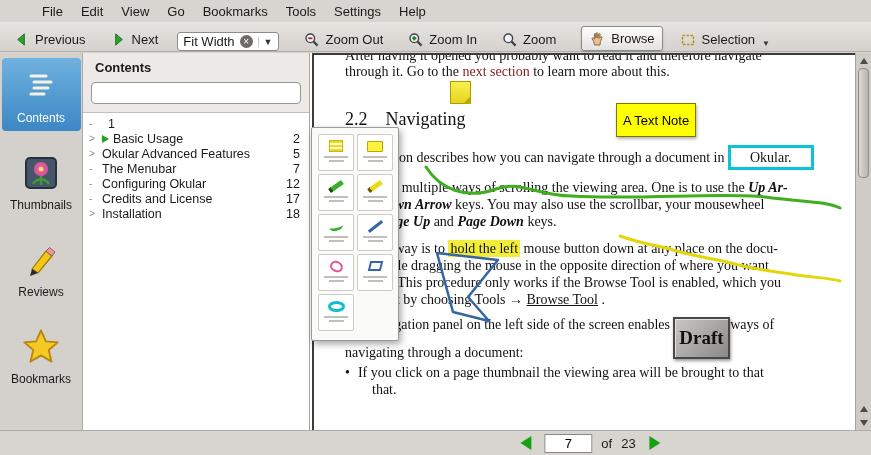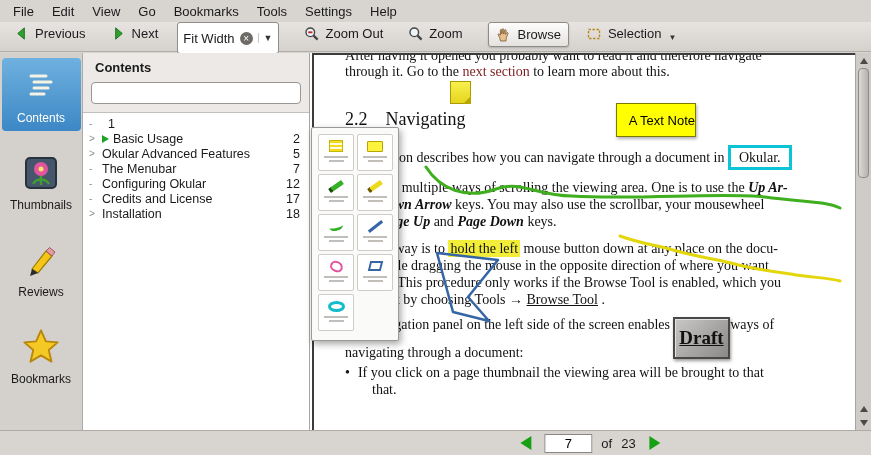--- a/index.html
+++ b/index.html
@@ -1,32 +1,32 @@
 <!DOCTYPE html>
 <html><head>
 <meta charset="utf-8">
 <style>
   * { margin:0; padding:0; box-sizing:border-box; }
   html,body { width:871px; height:455px; overflow:hidden; }
   body { font-family:"Liberation Sans",sans-serif; background:#d8d5d1; position:relative; color:#1a1a1a; }
   .window { position:absolute; inset:0; }
 
   
-  .menubar { height:22px; display:flex; align-items:center; padding-left:4px; font-size:13px; background:#d8d5d1; }
+  .menubar { height:22px; display:flex; align-items:center; padding-left:4px; font-size:13px; background:#d8d5d1;margin-left:29px; }
   .menu-item { padding:2px 9px; cursor:default; }
 
   
-  .toolbar { height:30px; display:flex; align-items:flex-start; padding:0 6px; gap:2px;
+  .toolbar { height:30px; display:flex; align-items:flex-end; padding:0 6px; gap:2px;
              background:linear-gradient(#e6e3e0,#d5d2ce); border-bottom:1px solid #b2aeaa; }
   .tbtn { display:flex; align-items:center; gap:5px; padding:3px 7px; font-size:13px; border-radius:3px; }
   .tbtn.active { background:linear-gradient(#fdfdfc,#e4e2df); border:1px solid #8f8b87; box-shadow:0 1px 2px rgba(0,0,0,.18); }
   .gap1 { margin-left:8px; } .gap2 { margin-left:16px; }
   .ticon { width:17px; height:17px; display:inline-flex; align-items:center; justify-content:center; }
   .combo { display:flex; align-items:center; gap:5px; background:#fff; border:1px solid #8f8b87; border-radius:3px;
-           height:32px; padding:0 5px; font-size:13px; margin-left:10px; }
+           height:19px; padding:0 5px; font-size:13px; margin-left:10px; }
   .combo .clear { width:13px; height:13px; border-radius:50%; background:#6e6a66; color:#fff; font-size:10px;
                   line-height:13px; text-align:center; }
   .combo .arrow { border-left:1px solid #c7c4c0; padding-left:5px; font-size:9px; color:#333; }
   .sel-arrow { font-size:8px; color:#333; margin-left:2px; align-self:flex-end; }
 
   
   .main { position:absolute; top:53px; bottom:25px; left:0; right:0; display:flex; }
 
   
   .icon-sidebar { width:83px; background:#d4d1cd; border-right:1px solid #aeaaa6; padding-top:5px;
@@ -55,38 +55,38 @@
   .page-left-edge { position:absolute; left:2px; top:0; bottom:0; width:2px; background:#3c3c3c; z-index:3; }
   .doc-text { position:absolute; left:35px; top:0; width:500px; font-family:"Liberation Serif",serif;
               font-size:14px; color:#111; z-index:2; }
   .dline { position:absolute; white-space:nowrap; }
   .dline b { font-weight:bold;font-style:italic; }
   .heading { font-size:18px; font-weight:normal; }
   .hsp { margin-left:18px; }
   .link { color:#7f1d1d; }
   .ulink { text-decoration:underline; }
   .hl { background:#f1ed39; padding:1px 2px; }
-  .cyanbox { border:3px solid #0bc4d8; padding:2px 8px; }
+  .cyanbox { border:3px solid #0bc4d8; padding:2px 19px; }
   .bullet { margin-right:8px; }
 
   .ink-overlay { position:absolute; left:0; top:0; z-index:6; pointer-events:none; }
 
   .sticky-note { position:absolute; left:140px; top:28px; width:21px; height:23px; z-index:7;
                  background:linear-gradient(#f7f04e,#e6d51d); border:1px solid #a99b00; }
   .sticky-note::after { content:""; position:absolute; right:-1px; bottom:-1px; border-style:solid;
                  border-width:0 0 8px 8px; border-color:transparent transparent #b8a700 transparent; }
   .text-note { position:absolute; left:306px; top:50px; width:80px; height:34px; background:#ffff00;
                border:1px solid #7a7a00; box-shadow:1px 2px 3px rgba(0,0,0,.3); z-index:7;
-               display:flex; align-items:center; justify-content:flex-end; font-size:13px; color:#000; }
+               display:flex; align-items:center; justify-content:center; font-size:13px; color:#000; }
   .draft-stamp { position:absolute; left:363px; top:264px; width:57px; height:42px; z-index:7;
                  background:linear-gradient(135deg,#cac8c7,#8b8988); border:2px solid #4a4846;
                  box-shadow:inset 1px 1px 0 #e4e2e1, 1px 2px 3px rgba(0,0,0,.4);
                  display:flex; align-items:center; justify-content:center; }
   .draft-text { font-family:"Liberation Serif",serif; font-weight:bold; font-size:19px; color:#111;
-                text-decoration:underline; }
+                }
 
   
   .v-scrollbar { position:absolute; right:0; top:0; bottom:0; width:16px; background:#cfcbc7;
                  border-left:1px solid #a8a4a0; z-index:20; }
   .sb-btn { position:absolute; left:1px; right:1px; height:13px; display:flex; align-items:center; justify-content:center; }
   .tri-up { width:0; height:0; border-left:4px solid transparent; border-right:4px solid transparent; border-bottom:6px solid #4a4a4a; }
   .tri-down { width:0; height:0; border-left:4px solid transparent; border-right:4px solid transparent; border-top:6px solid #4a4a4a; }
   .sb-thumb { position:absolute; left:2px; right:2px; top:15px; height:110px; border-radius:4px;
               background:linear-gradient(90deg,#dcd9d5,#b6b2ae); border:1px solid #8f8b87; }
 
@@ -165,20 +165,31 @@
             <line x1="4.2" y1="6.3" x2="8.4" y2="6.3" stroke="#c02222" stroke-width="1.8"></line>
           </svg>
       </span>
       <span>Zoom Out</span>
     </div>
     <div class="tbtn gap1">
       <span class="ticon">
         <svg width="16" height="16" viewBox="0 0 16 16">
             <circle cx="6.3" cy="6.3" r="4.3" fill="#eef3f8" stroke="#444" stroke-width="1.4"></circle>
             <line x1="9.6" y1="9.6" x2="13.6" y2="13.6" stroke="#444" stroke-width="2.2"></line>
+            <line x1="4.2" y1="6.3" x2="8.4" y2="6.3" stroke="#1e7a1e" stroke-width="1.8"></line>
+            <line x1="6.3" y1="4.2" x2="6.3" y2="8.4" stroke="#1e7a1e" stroke-width="1.8"></line>
+          </svg>
+      </span>
+      <span>Zoom In</span>
+    </div>
+    <div class="tbtn gap1">
+      <span class="ticon">
+        <svg width="16" height="16" viewBox="0 0 16 16">
+            <circle cx="6.3" cy="6.3" r="4.3" fill="#eef3f8" stroke="#444" stroke-width="1.4"></circle>
+            <line x1="9.6" y1="9.6" x2="13.6" y2="13.6" stroke="#444" stroke-width="2.2"></line>
           </svg>
       </span>
       <span>Zoom</span>
     </div>
     <div class="tbtn active gap2">
       <span class="ticon">
         <svg width="16" height="16" viewBox="0 0 16 16">
             <path d="M4.5 14 L3.6 10.5 L2.2 7.8 C1.8 7 2.8 6.4 3.4 7 L4.4 8.2 L4.4 3.2 C4.4 2.2 5.8 2.2 5.8 3.2 L5.8 7 L6.3 2.4 C6.4 1.4 7.8 1.5 7.8 2.5 L7.7 7 L8.8 3.2 C9.1 2.3 10.4 2.6 10.2 3.6 L9.5 7.4 L10.8 5.8 C11.4 5.1 12.4 5.8 12 6.7 L10.4 10.5 L10 14 Z" fill="#e8c08e" stroke="#7a5530" stroke-width="0.8"></path>
           </svg>
       </span>

